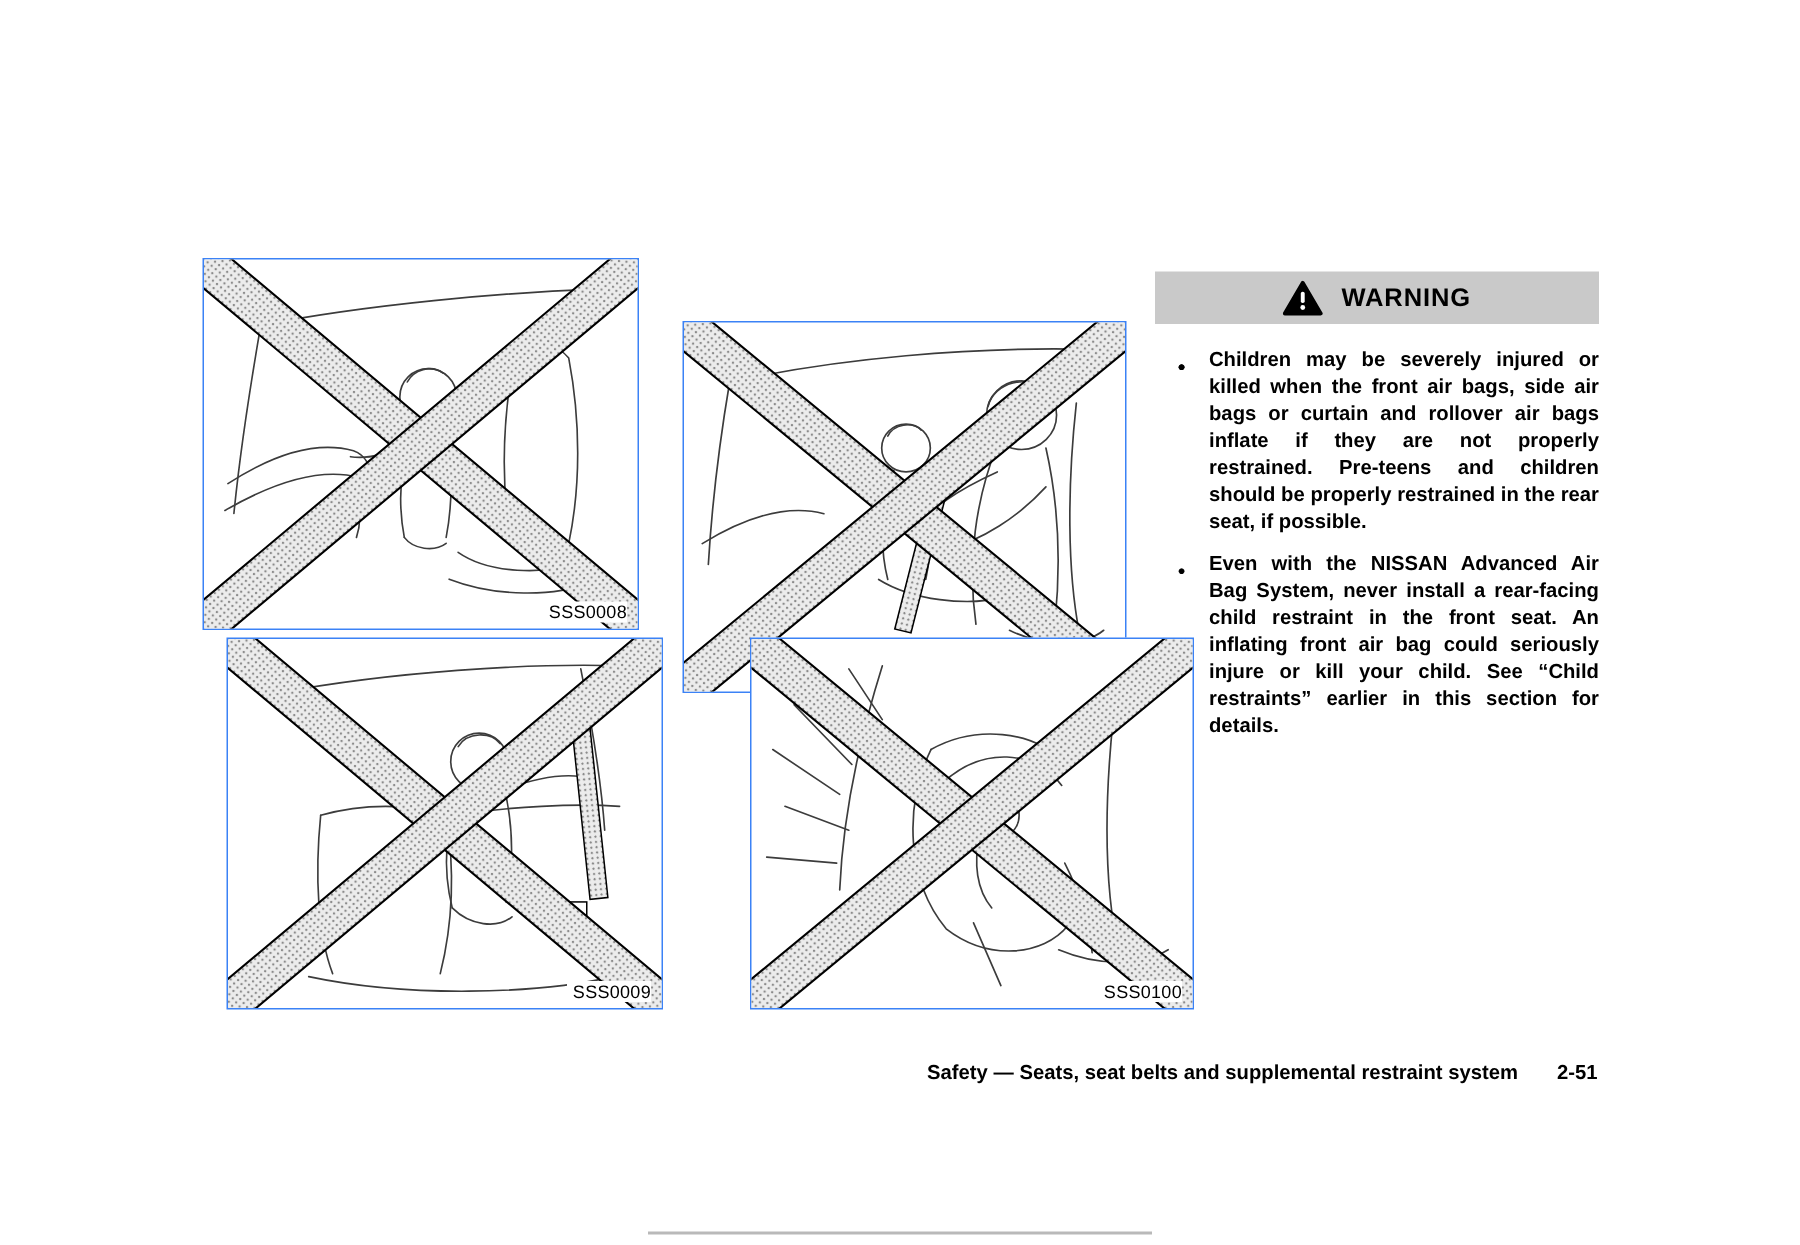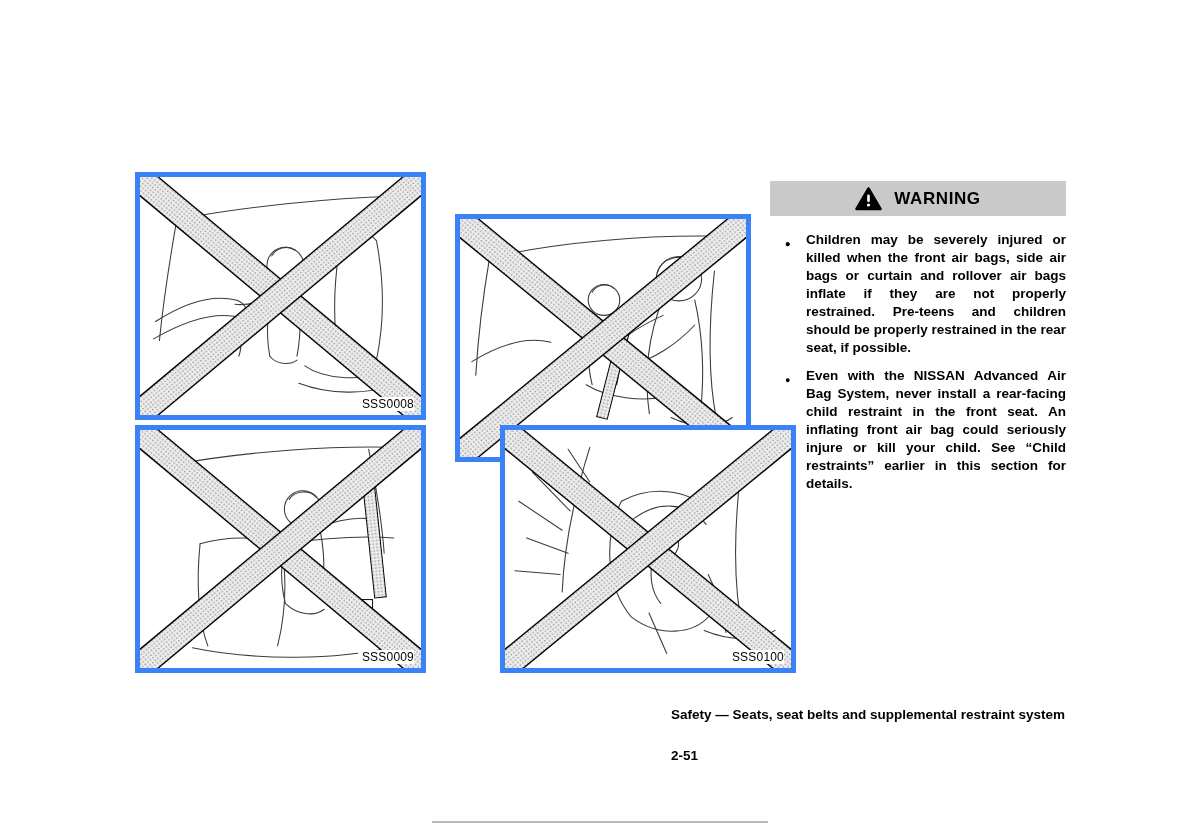--- a/index.html
+++ b/index.html
@@ -1,43 +1,43 @@
 <!DOCTYPE html>
 <html><head>
 <meta charset="utf-8">
 <style>
   * { margin:0; padding:0; box-sizing:border-box; }
   html,body { background:#ffffff; }
   body { font-family:"Liberation Sans", sans-serif; color:#000; }
   .page { position:relative; width:1200px; height:830px; background:#fff; overflow:hidden; }
 
   
-  .figure-box { position:absolute; border:5px solid #3b82f6; background:#fff; }
+  .figure-box { position:absolute; border:1px solid #3b82f6; background:#fff; }
   .f1 { left:135px; top:172px; width:291px; height:248px; }
   .f2 { left:455px; top:172px; width:296px; height:248px;margin-top:42px; }
-  .f3 { left:135px; top:425px; width:291px; height:248px; }
+  .f3 { left:151px; top:425px; width:291px; height:248px; }
   .f4 { left:455px; top:425px; width:296px; height:248px;margin-left:45px; }
   .figure-box svg { display:block; width:100%; height:100%; }
   .art path, .art circle { fill:none; stroke:#3c3c3c; stroke-width:1.1; stroke-linecap:round; stroke-linejoin:round; }
   .art .belt { fill:url(#stip); stroke:#000; stroke-width:1; }
   .art .buckle { fill:#fff; stroke:#000; stroke-width:1; }
   .xband { fill:url(#stip); stroke:#000; stroke-width:1.4; }
   .figure-caption { position:absolute; right:7px; bottom:4px; font-size:12px; color:#000; letter-spacing:.2px; background:#fff; padding-left:4px; }
 
   
   .warning-panel { position:absolute; left:770px; top:181px; width:296px; }
   .warning-header { height:35px; background:#c9c9c9; display:flex; align-items:center; justify-content:center; gap:12px; }
   .warning-triangle { display:flex; align-items:center; }
   .warning-title { font-weight:700; font-size:17px; letter-spacing:.6px; }
   .warning-list { list-style:none; margin:15px 0 0 0; padding:0 0 0 15px; }
   .warning-item { position:relative; padding-left:21px; margin-bottom:10px; font-weight:700; font-size:13.5px; line-height:18px; text-align:justify; }
   .bullet-marker { position:absolute; left:0; top:4px; font-size:9px; }
 
   
-  .page-footer { position:absolute; top:707px; right:135px; display:flex; align-items:baseline; gap:26px; font-weight:700; font-size:13.5px; white-space:nowrap;flex-direction:column; }
+  .page-footer { position:absolute; top:707px; right:135px; display:flex; align-items:baseline; gap:26px; font-weight:700; font-size:13.5px; white-space:nowrap; }
   .bottom-rule { position:absolute; left:432px; top:821px; width:336px; height:2px; background:#b9b9b9; }
 </style>
 </head>
 <body>
 
 <svg width="0" height="0" style="position:absolute" aria-hidden="true">
   <defs>
     <pattern id="stip" width="5" height="5" patternUnits="userSpaceOnUse" patternTransform="rotate(45)">
       <rect width="5" height="5" fill="#ececec"></rect>
       <circle cx="1.3" cy="1.3" r="0.8" fill="#8a8a8a"></circle>

